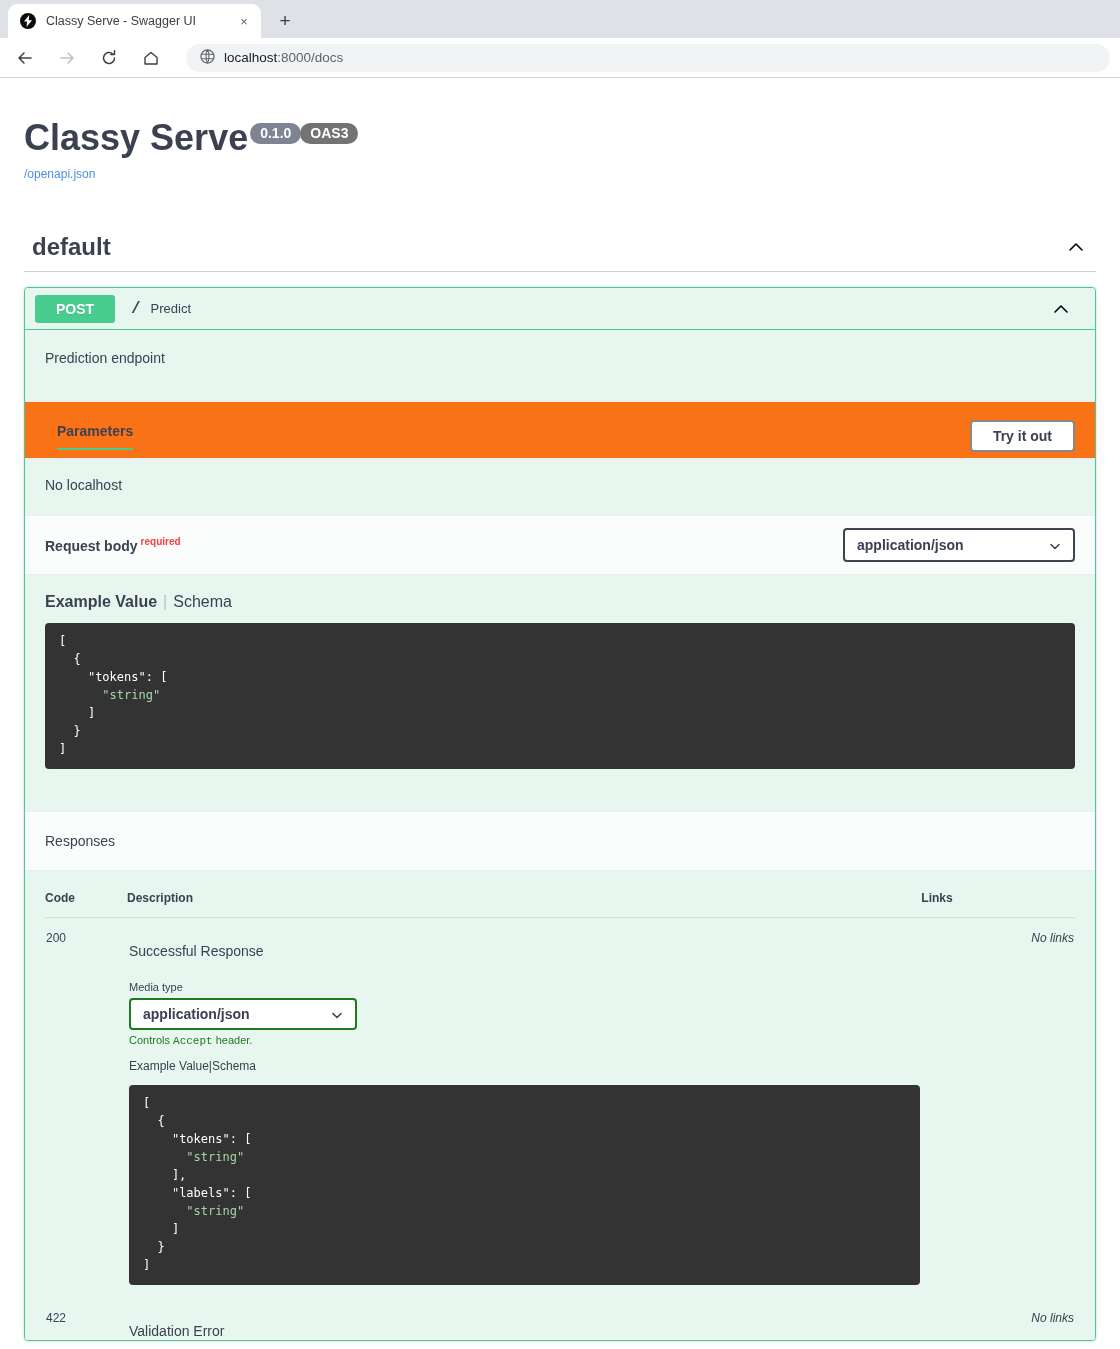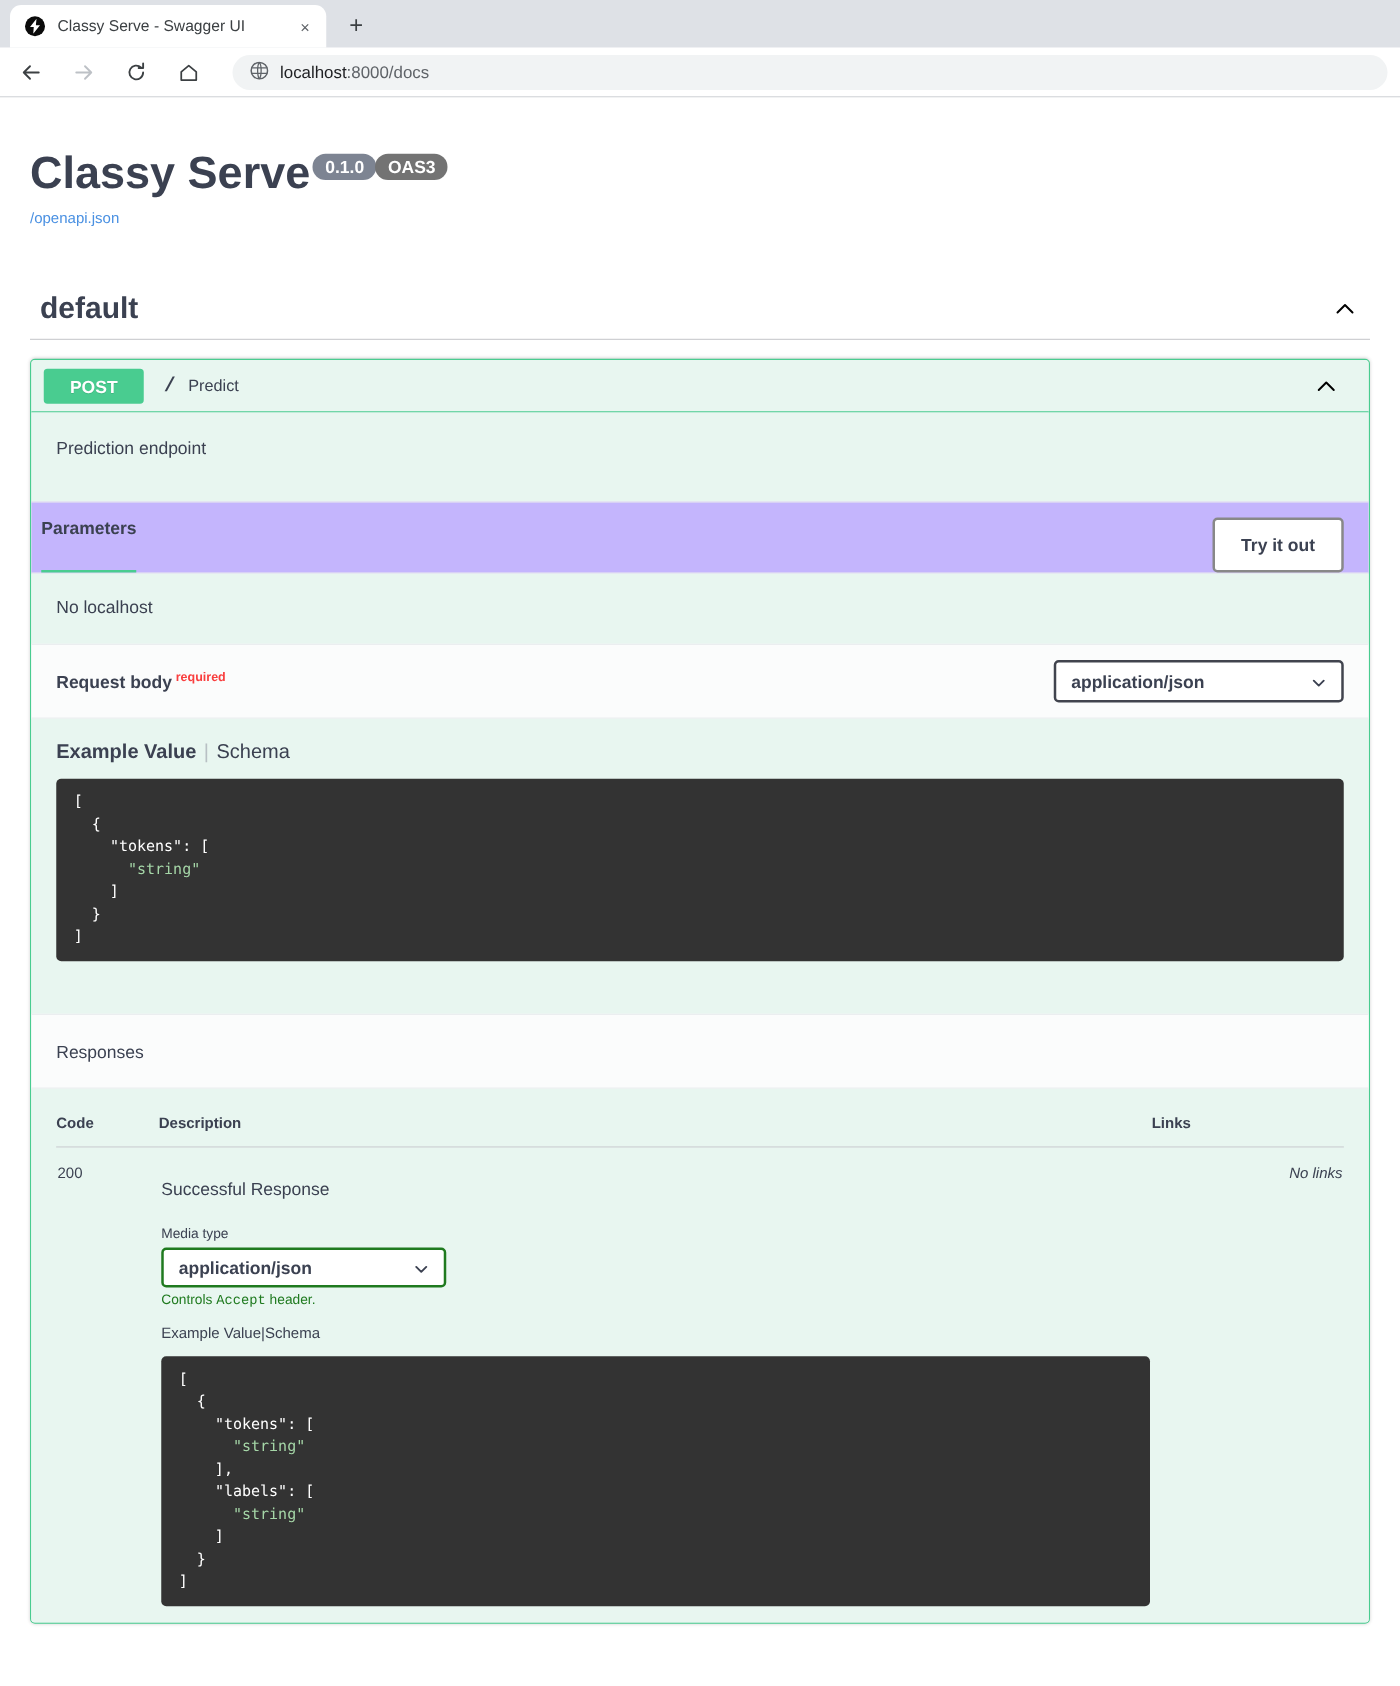--- a/index.html
+++ b/index.html
@@ -140,25 +140,25 @@
     font-size: 13px; color: #3b4151; flex: 1 1 auto;
   }
 
   .opblock-body { background: #e8f6f0; }
   .op-description {
     padding: 20px 20px 35px 20px;
     font-size: 14px; color: #3b4151;
   }
 
   .section-head-band {
-    background: #c4b5fd;
+    background: #f97316;
     border-top: 1px solid #ebeef0;
     border-bottom: 1px solid #ebeef0;
-    padding: 12px 20px 0 8px;
-    display: flex; justify-content: space-between;
+    padding: 12px 20px 0 32px;
+    display: flex; align-items: center; justify-content: space-between;
     min-height: 58px;
   }
   .tab-heading {
     font-size: 14px; font-weight: bold; color: #3b4151;
     padding-bottom: 9px; border-bottom: 2px solid #49cc90;
     display: inline-block;
   }
   .try-btn {
     font-size: 14px; font-weight: bold; color: #3b4151;
     background: #fff; border: 2px solid #888; border-radius: 4px;
@@ -426,20 +426,27 @@
     ],
     <span class="key">"labels"</span>: [
       <span class="str">"string"</span>
     ]
   }
 ]</code></pre>
                   </td>
                   <td class="links-cell">No links</td>
                 </tr>
 
+                <tr>
+                  <td class="code-cell">422</td>
+                  <td class="desc-cell">
+                    <div class="resp-desc">Validation Error</div>
+                  </td>
+                  <td class="links-cell">No links</td>
+                </tr>
 
               </tbody>
             </table>
           </div>
 
         </div>
       </div>
     </div>
 
   </div>

